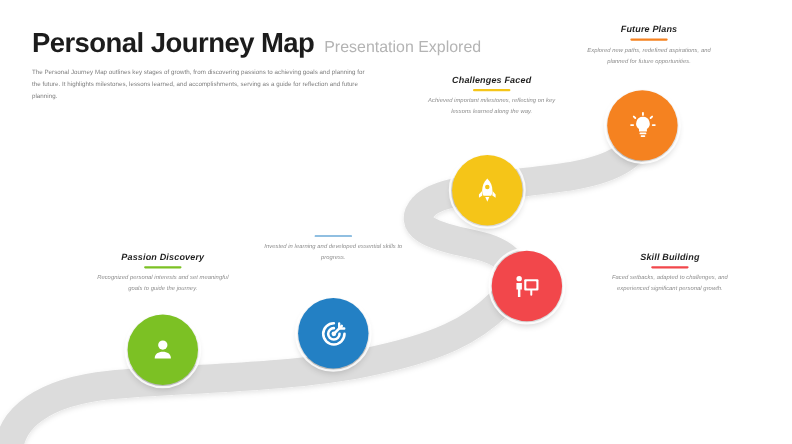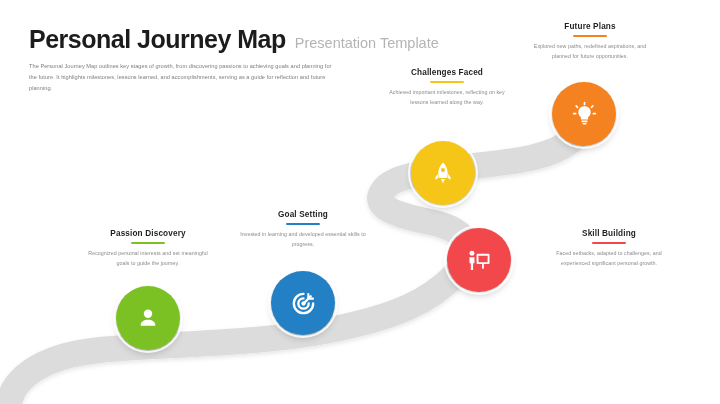--- a/index.html
+++ b/index.html
@@ -96,20 +96,21 @@
     display: block;
     position: relative;
     z-index: 2;
   }
 
   
   .caption {
     position: absolute;
     width: 132px;
     text-align: center;
+    font-style: italic;
   }
   .caption-title {
     font-size: 8.2px;
     font-weight: bold;
     color: #1f1f1f;
     letter-spacing: 0.15px;
     line-height: 1.2;
   }
   .caption-rule {
     width: 34px;
@@ -141,33 +142,32 @@
              C 400 316, 430 300, 455 275
              C 478 252, 470 230, 430 222
              C 390 214, 370 205, 385 188
              C 400 170, 470 168, 520 160
              C 560 153, 580 140, 585 118" fill="none" stroke="#DCDCDC" stroke-width="26" stroke-linecap="round" stroke-linejoin="round" filter="url(#roadShadow)"></path>
   </svg>
 
   <div id="header">
     <div id="title-row">
       <span id="main-title">Personal Journey Map</span>
-      <span id="subtitle">Presentation Template</span>
+      <span id="subtitle">Presentation Explored</span>
     </div>
     <div id="intro-paragraph">The Personal Journey Map outlines key stages of growth, from discovering passions to achieving goals and planning for the future. It highlights milestones, lessons learned, and accomplishments, serving as a guide for reflection and future planning.</div>
   </div>
 
   <div class="caption" style="left:82px; top:229px;">
     <div class="caption-title">Passion Discovery</div>
     <div class="caption-rule" style="background:#7CC124;"></div>
     <div class="caption-desc">Recognized personal interests and set meaningful goals to guide the journey.</div>
   </div>
 
   <div class="caption" style="left:237px; top:210px;">
-    <div class="caption-title">Goal Setting</div>
     <div class="caption-rule" style="background:#2380C4;"></div>
     <div class="caption-desc">Invested in learning and developed essential skills to progress.</div>
   </div>
 
   <div class="caption" style="left:381px; top:68px;">
     <div class="caption-title">Challenges Faced</div>
     <div class="caption-rule" style="background:#F5C518;"></div>
     <div class="caption-desc">Achieved important milestones, reflecting on key lessons learned along the way.</div>
   </div>
 

